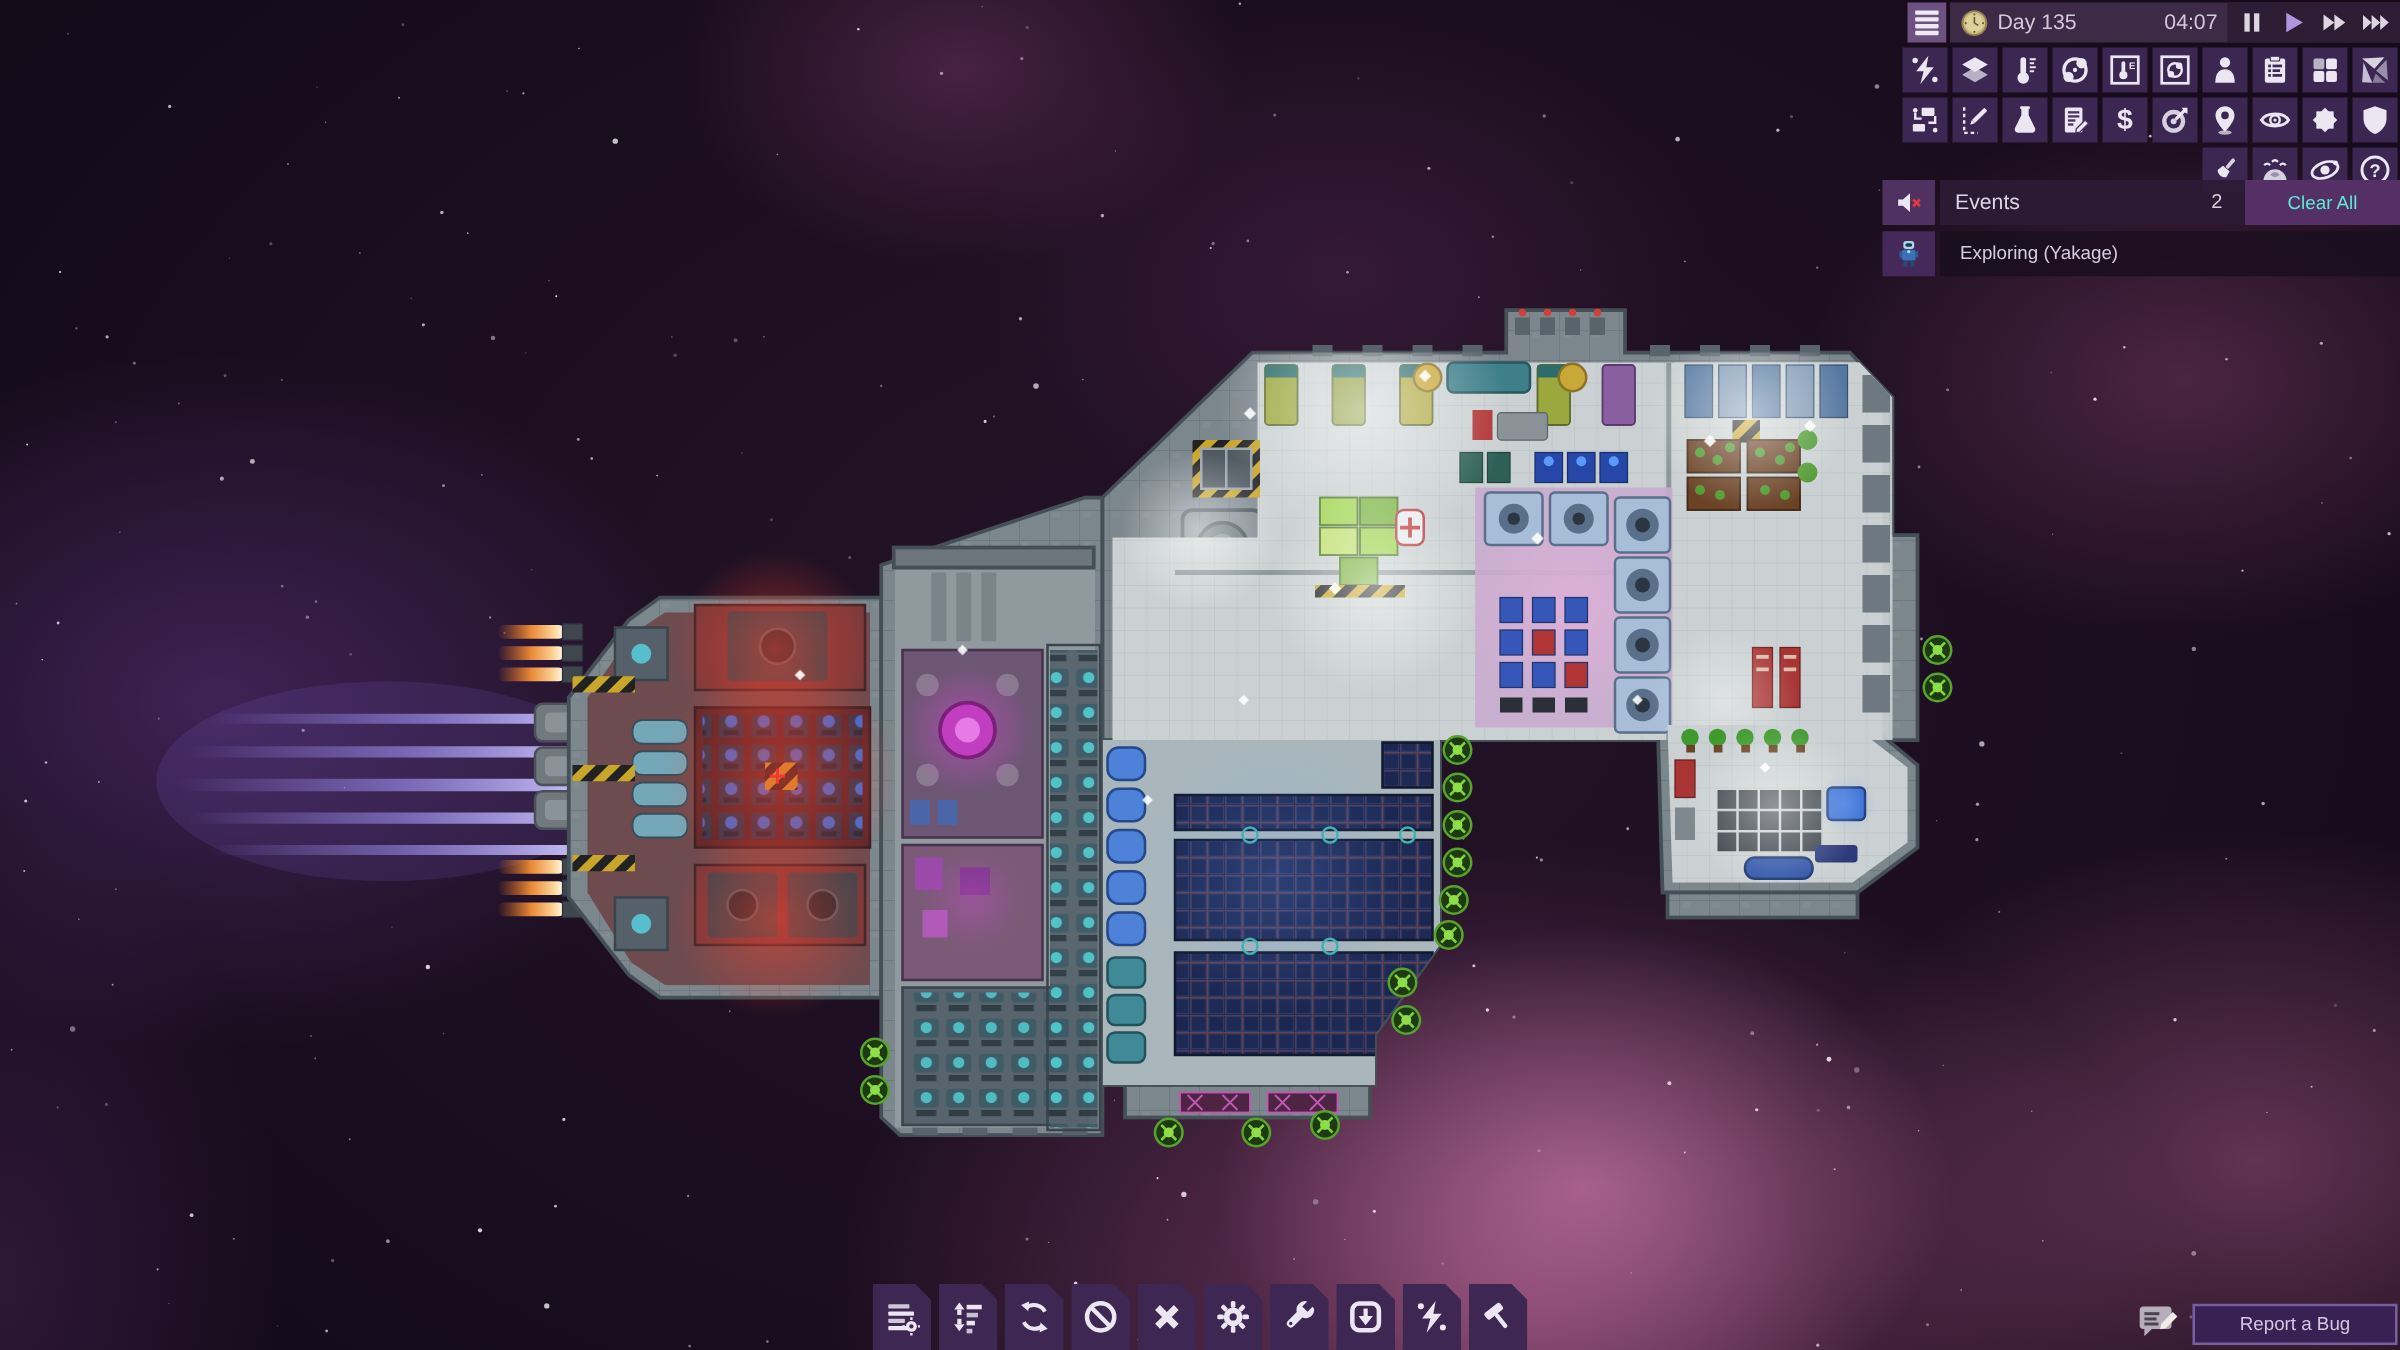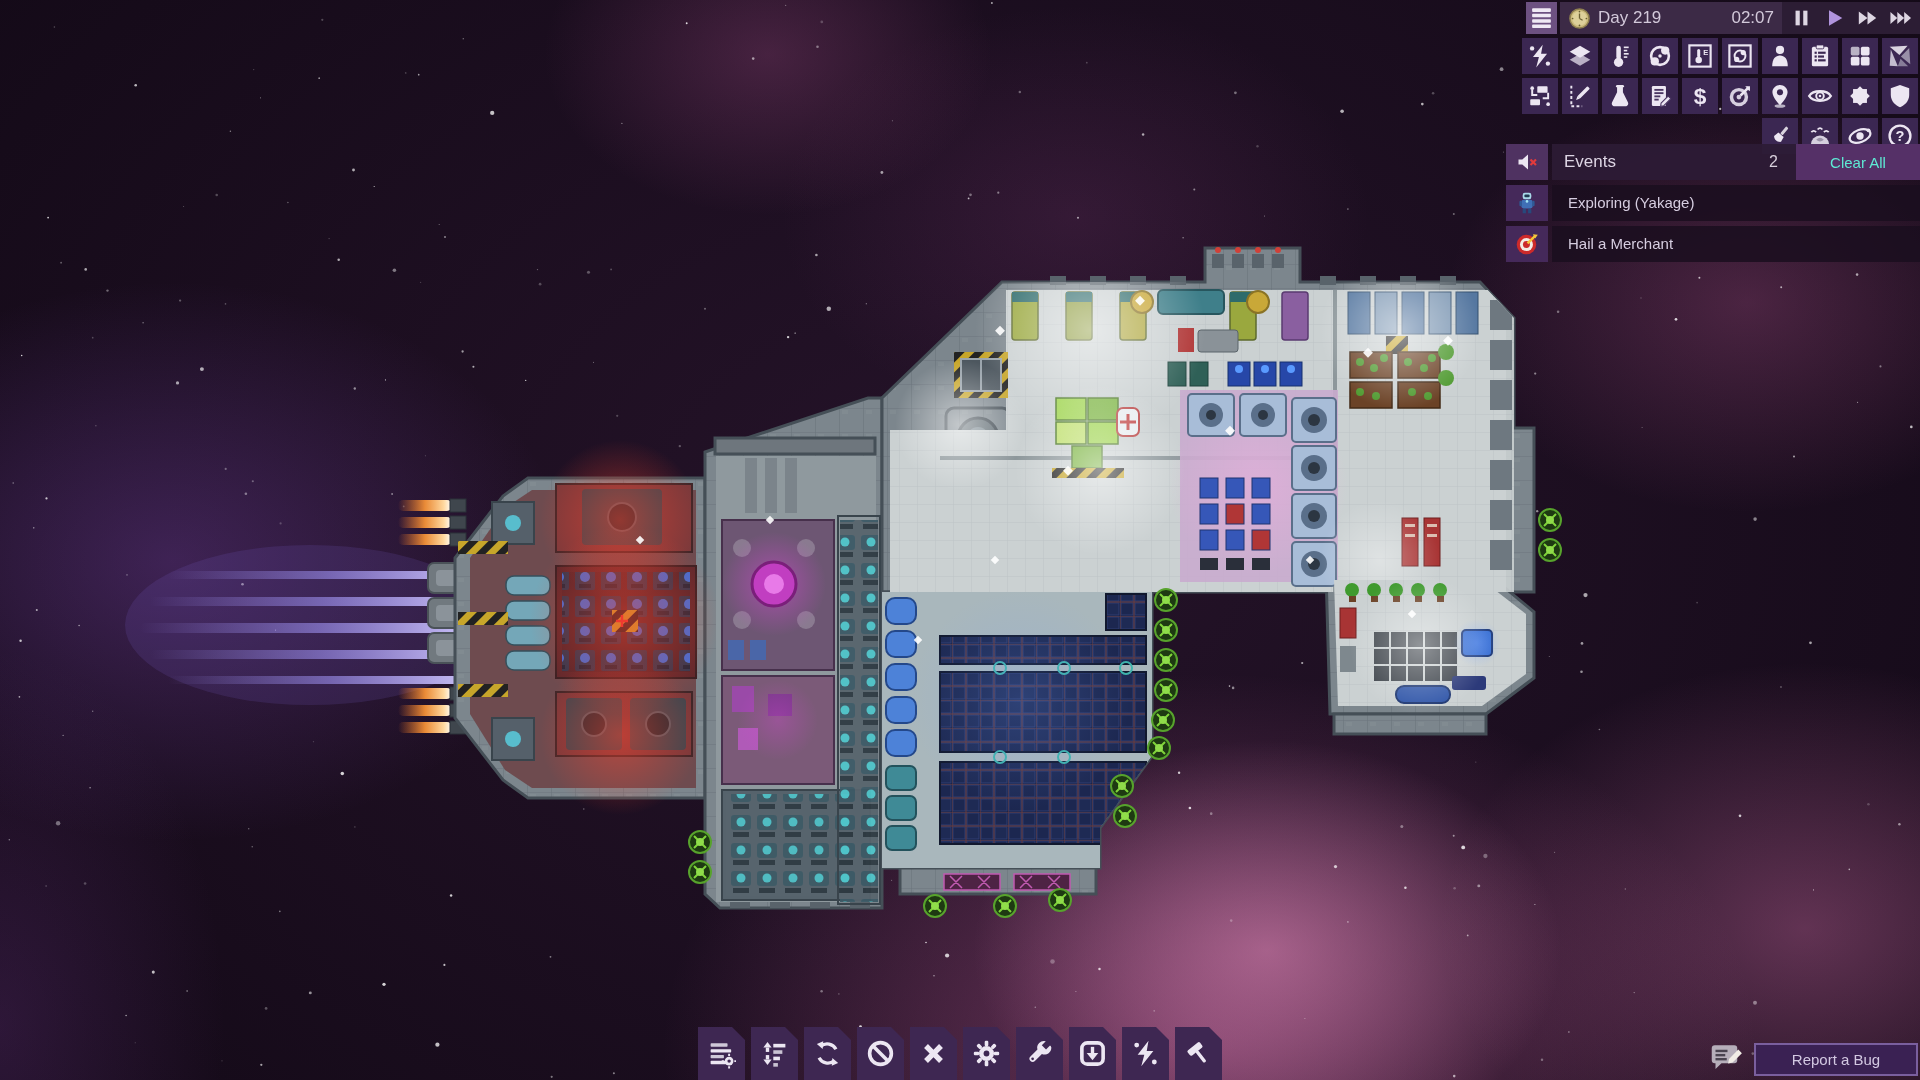--- a/index.html
+++ b/index.html
@@ -905,22 +905,22 @@
               <path d="M12 12 V6.8"></path>
               <path d="M12 12 L15.2 13.8"></path>
             </g>
             <g fill="#6a5f33">
               <circle cx="12" cy="4.8" r="0.9"></circle>
               <circle cx="12" cy="19.2" r="0.9"></circle>
               <circle cx="4.8" cy="12" r="0.9"></circle>
               <circle cx="19.2" cy="12" r="0.9"></circle>
             </g>
           </svg></span>
-      <span class="tb-day">Day 219</span>
-      <span class="tb-time">02:07</span>
+      <span class="tb-day">Day 135</span>
+      <span class="tb-time">04:07</span>
     </div>
     <div class="tb-play">
         <button class="pb">
           <span class="ic">
             <svg viewBox="0 0 24 24" fill="#ddd6e2">
               <rect x="5.5" y="4" width="4.6" height="16"></rect>
               <rect x="13.9" y="4" width="4.6" height="16"></rect>
             </svg>
           </span>
         </button>
@@ -1237,32 +1237,20 @@
               <rect x="9.5" y="4.2" width="5" height="2.6" rx="1.2" fill="#1e3a52"></rect>
               <rect x="6.8" y="9" width="10.4" height="8" rx="2" fill="#3f6fb5"></rect>
               <rect x="5" y="10" width="2.2" height="5" rx="1" fill="#2e5a96"></rect>
               <rect x="16.8" y="10" width="2.2" height="5" rx="1" fill="#2e5a96"></rect>
               <rect x="8" y="17.5" width="3" height="4" fill="#27497c"></rect>
               <rect x="13" y="17.5" width="3" height="4" fill="#27497c"></rect>
               <circle cx="12" cy="10.5" r="1.2" fill="#9fe0f0"></circle>
             </svg>
           </div>
           <div class="ev-label">Exploring (Yakage)</div>
-        </div>
-        <div class="ev-row">
-          <div class="ev-ico">
-            <svg viewBox="0 0 24 24">
-              <circle cx="11.5" cy="12.5" r="9" fill="#cc2a2a"></circle>
-              <circle cx="11.5" cy="12.5" r="6" fill="#f2ece4"></circle>
-              <circle cx="11.5" cy="12.5" r="3.2" fill="#cc2a2a"></circle>
-              <path d="M12.5 11.5 L19.5 4.5" stroke="#f5c53a" stroke-width="2.2"></path>
-              <path d="M17.5 3 l4.5 0.5 -2.5 3.5 z" fill="#f5c53a"></path>
-            </svg>
-          </div>
-          <div class="ev-label">Hail a Merchant</div>
         </div>
       </div>
   </div>
 
   <div class="btoolbar">
       <button class="bbtn">
         <span class="ic">
           <svg viewBox="0 0 24 24">
             <g fill="#cfc8d8">
               <rect x="3" y="3.6" width="14" height="2.8" rx="0.6"></rect>

